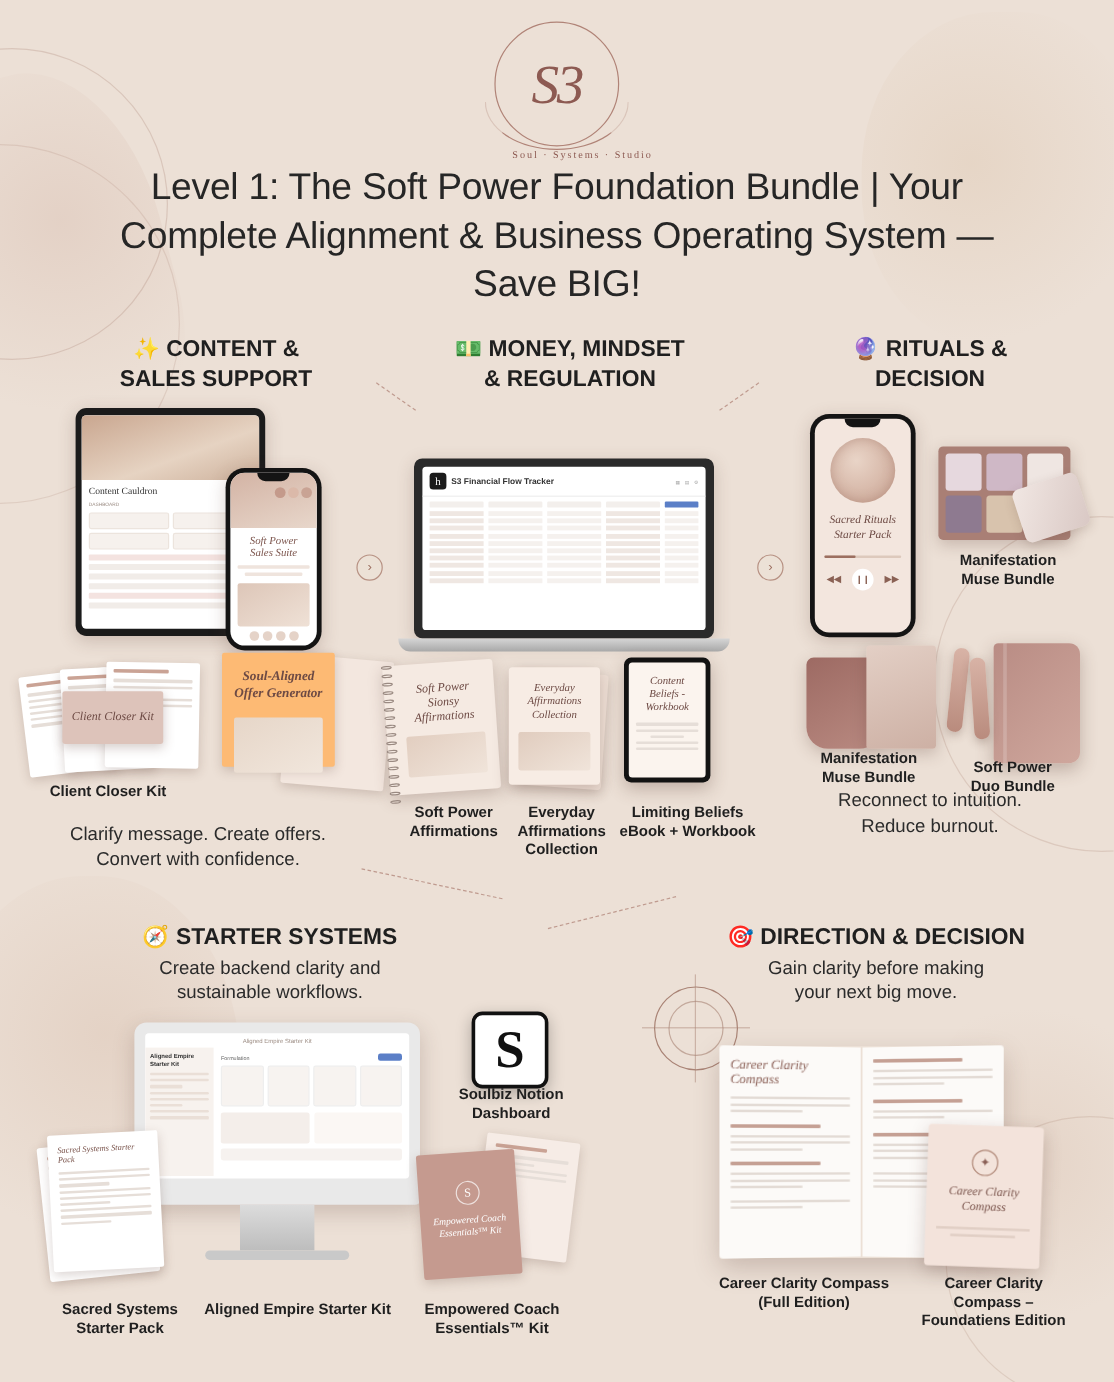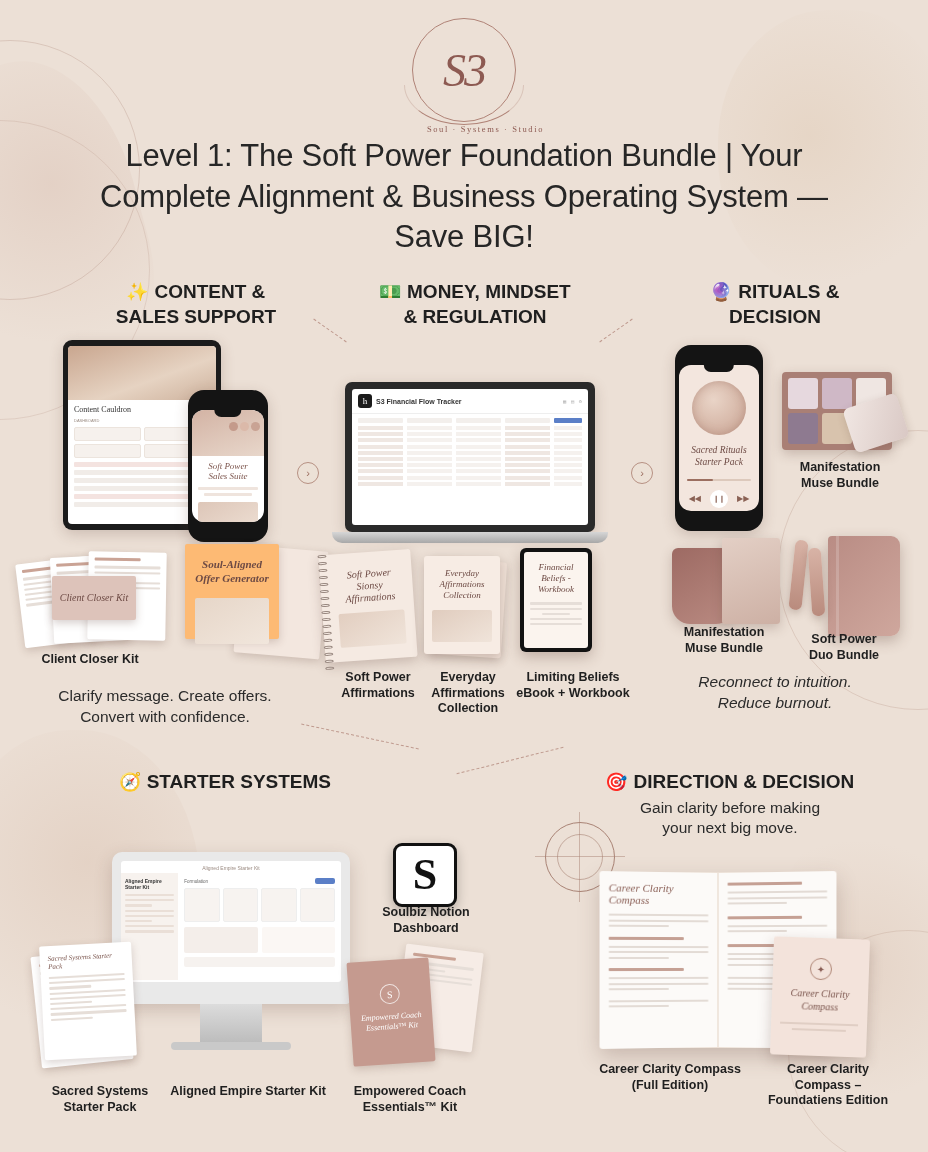--- a/index.html
+++ b/index.html
@@ -103,21 +103,21 @@
   .tablet .screen { width: 100%; height: 100%; background: #fff; border-radius: 4px; overflow: hidden; }
   .tab-photo { height: 54px; background: linear-gradient(160deg,#c9a68f,#e6d3c2 60%,#cdb19c); }
   .tab-body { padding: 5px 6px; font-size: 4.6px; color: #555; }
   .tab-h { font-family:"Liberation Serif",serif; font-size: 8px; color:#333; margin-bottom:4px; }
   .tab-row { height: 5px; background:#f1ece8; border-radius:1px; margin-bottom:3px; }
   .tab-row.pink { background:#f4e3e0; }
   .tab-grid { display:grid; grid-template-columns:1fr 1fr; gap:3px; margin:4px 0; }
   .tab-cell { height:14px; background:#f6f1ed; border-radius:2px; border:.5px solid #ece4dd;}
 
   
-  .phone { background:#141414; border-radius:16px; padding:20px 4px; }
+  .phone { background:#141414; border-radius:16px; padding:4px 4px; }
   .phone .screen { width:100%; height:100%; background:#fff; border-radius:12px; overflow:hidden; position:relative; }
   .notch { position:absolute; top:0; left:50%; transform:translateX(-50%); width:38%; height:7px; background:#141414; border-radius:0 0 7px 7px; z-index:3;}
 
   
   .laptop-screen { background:#2a2a2a; border-radius:7px; padding:7px; }
   .laptop-screen .inner { background:#fff; border-radius:3px; height:100%; overflow:hidden; }
   .laptop-base { height:11px; background:linear-gradient(#d6d6d6,#a8a8a8); border-radius:0 0 10px 10px; }
 
   
   .imac { background:#e9e9e9; border-radius:10px 10px 4px 4px; padding:9px 9px 22px; box-shadow:0 6px 18px rgba(90,60,50,.22); }
@@ -179,21 +179,21 @@
 <div class="logo-wrap">
   <div class="logo-circle">
     <div class="logo-s3">S3</div>
     <div class="logo-arc"></div>
   </div>
   <div class="logo-sub">Soul · Systems · Studio</div>
 </div>
 
 <h1 class="headline">Level 1: The Soft Power Foundation Bundle | Your Complete Alignment &amp; Business Operating System — Save BIG!</h1>
 
-<div class="col-head" style="left:56px; top:280px; width:280px;">
+<div class="col-head" style="left:40px; top:280px; width:280px;">
   <div class="col-title">
     <span class="emoji">✨</span>
     <span>CONTENT &amp;</span><br>
     <span>SALES SUPPORT</span>
   </div>
 </div>
 
 <div class="mock tablet shadow" style="left:63px; top:340px;">
   <div class="screen">
     <div class="tab-photo"></div>
@@ -448,21 +448,21 @@
     <span>Everyday</span><br>
     <span>Affirmations</span><br>
     <span>Collection</span>
   </div>
   <div style="margin:10px 8px 0;height:32px;background:linear-gradient(150deg,#e0ccbe,#f0e4da);border-radius:2px;"></div>
 </div>
 
 <div class="mock" style="left:520px; top:548px; width:72px; height:104px; background:#121212; border-radius:6px; padding:4px; box-shadow:0 5px 14px rgba(90,60,50,.3);">
   <div style="background:#fbf4ee;height:100%;border-radius:3px;padding:10px 6px;text-align:center;">
     <div style="font-family:'Liberation Serif',serif;font-style:italic;color:#6d4a44;font-size:9px;line-height:1.2;">
-      <span>Financial</span><br>
+      <span>Content</span><br>
       <span>Beliefs -</span><br>
       <span>Workbook</span>
     </div>
     <div style="margin-top:8px;">
         <div class="sl"></div>
         <div class="sl"></div>
         <div class="sl short" style="margin-left:auto;margin-right:auto;"></div>
         <div class="sl"></div>
         <div class="sl"></div>
       </div>
@@ -538,29 +538,33 @@
 
 <div class="caption" style="left:660px; top:625px; width:128px;">
   <span>Manifestation</span><br>
   <span>Muse Bundle</span>
 </div>
 <div class="caption" style="left:784px; top:632px; width:120px;">
   <span>Soft Power</span><br>
   <span>Duo Bundle</span>
 </div>
 
-<div class="blurb" style="left:650px; top:672px; width:250px;font-style:italic;">
+<div class="blurb" style="left:650px; top:658px; width:250px;">
   <span>Reconnect to intuition.</span><br>
   <span>Reduce burnout.</span>
 </div>
 
 <div class="col-head" style="left:60px; top:770px; width:330px;">
   <div class="col-title">
     <span class="emoji">🧭</span>
     <span>STARTER SYSTEMS</span>
+  </div>
+  <div class="col-sub">
+    <span>Create backend clarity and</span><br>
+    <span>sustainable workflows.</span>
   </div>
 </div>
 
 <div class="dashline" style="left:300px; top:736px; width:120px; transform:rotate(12deg);"></div>
 <div class="dashline" style="left:455px; top:760px; width:110px; transform:rotate(-14deg);"></div>
 
 <div class="mock" style="left:112px; top:852px; width:238px;">
   <div class="imac" style="height:152px;">
     <div class="inner" style="height:100%;">
       <div style="text-align:center;font-size:5px;color:#9b8b82;padding:4px 0 2px;">Aligned Empire Starter Kit</div>

